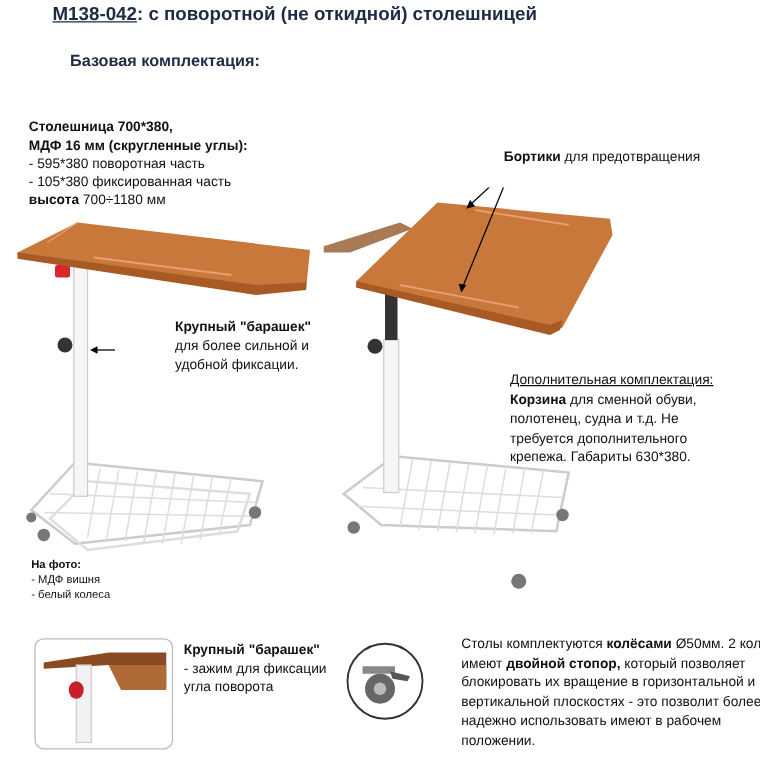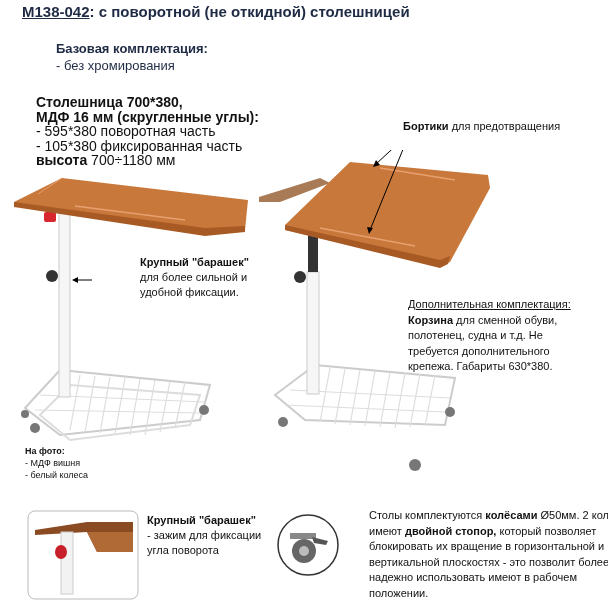--- a/index.html
+++ b/index.html
@@ -1,43 +1,42 @@
 <!DOCTYPE html>
 <html><head>
 <meta charset="utf-8">
 <style>
   html, body { margin: 0; padding: 0; background: #ffffff; }
   body { width: 608px; height: 608px; position: relative; overflow: hidden;
          font-family: "Liberation Sans", sans-serif; color: #111; }
   .abs { position: absolute; }
   .title { left: 22px; top: 3px; font-size: 15px; font-weight: bold; color: #1f2a44; white-space: nowrap; }
-  .title .code { text-decoration: underline; }
+  .title .code { text-decoration: underline; margin-left: 20px; }
   .basic { left: 22px; top: 40px; font-size: 13px; line-height: 17px; color: #1f2a44; margin-left: 34px; }
   .basic .h { font-weight: bold; }
-  .spec { left: 36px; top: 95px; font-size: 14px; line-height: 14.5px; color: #111; }
+  .spec { left: 23px; top: 95px; font-size: 11px; line-height: 14.5px; color: #111; }
   .b { font-weight: bold; }
   .note-rim { left: 403px; top: 119px; font-size: 11px; line-height: 14px; }
   .note-knob { left: 140px; top: 255px; font-size: 11px; line-height: 15px; }
   .extra { left: 408px; top: 297px; font-size: 11px; line-height: 15.5px; width: 200px; }
   .extra .u { text-decoration: underline; }
   .photo { left: 25px; top: 445px; font-size: 9px; line-height: 12px; }
   .clamp { left: 147px; top: 513px; font-size: 11px; line-height: 15px; }
   .wheels { left: 345px; top: 508px; font-size: 11px; line-height: 15.5px; width: 260px; margin-left: 24px; }
   svg { position: absolute; }
 </style>
 </head>
 <body>
 
 <div class="abs title">
   <span class="code">М138-042</span><span>: с поворотной (не откидной) столешницей</span>
 </div>
 
 <div class="abs basic">
   <div class="h">Базовая комплектация:</div>
-  <div>- без хромирования</div>
 </div>
 
 <div class="abs spec">
   <div class="b">Столешница 700*380,</div>
   <div class="b">МДФ 16 мм (скругленные углы):</div>
   <div>- 595*380 поворотная часть</div>
   <div>- 105*380 фиксированная часть</div>
   <div><span class="b">высота</span><span> 700÷1180 мм</span></div>
 </div>
 

